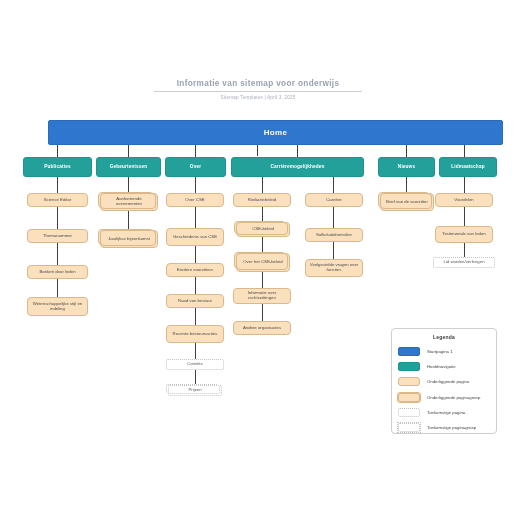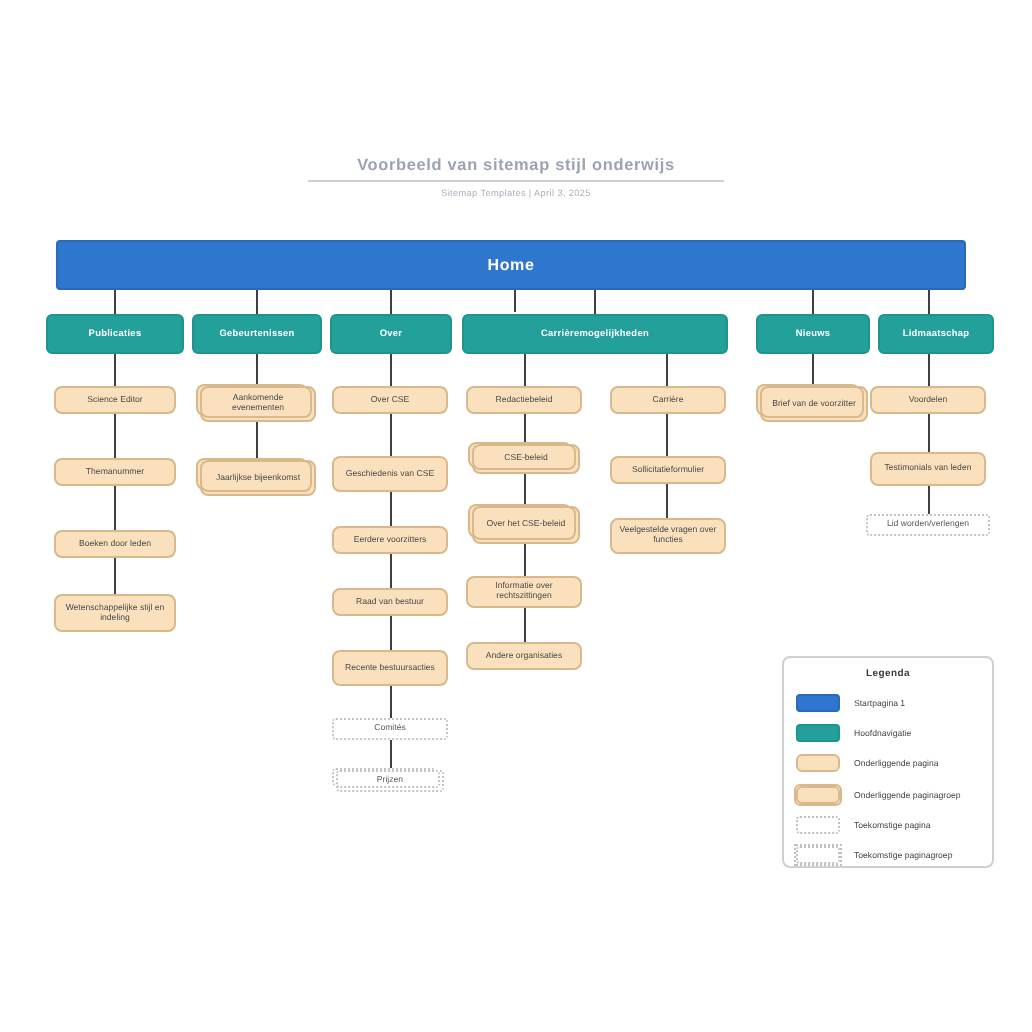--- a/index.html
+++ b/index.html
@@ -96,21 +96,21 @@
     background:#ffffff; border:1px dotted #c0c0c0; z-index:-1;
   }
   .lbl { font-size:4.3px; color:#454545; margin-left:7px; white-space:nowrap; }
 </style>
 </head>
 <body>
 
 <div id="canvas">
 
   <div class="title-block">
-    <div class="doc-title">Voorbeeld van sitemap stijl onderwijs</div>
+    <div class="doc-title">Informatie van sitemap voor onderwijs</div>
     <div class="title-rule"></div>
     <div class="doc-sub">Sitemap Templates  |  April 3, 2025</div>
   </div>
 
   <div class="edge v" style="left:257px; top:145px; height:11px;"></div>
 
   <div class="edge v" style="left:57px;  top:145px; height:12px;"></div>
   <div class="edge v" style="left:128px; top:145px; height:12px;"></div>
   <div class="edge v" style="left:195px; top:145px; height:12px;"></div>
   <div class="edge v" style="left:297px; top:145px; height:12px;"></div>
@@ -142,21 +142,21 @@
   <div class="edge v" style="left:333px; top:177px; height:16px;"></div>
   <div class="edge v" style="left:333px; top:207px; height:21px;"></div>
   <div class="edge v" style="left:333px; top:242px; height:17px;"></div>
 
   <div class="edge v" style="left:406px; top:177px; height:16px;"></div>
 
   <div class="edge v" style="left:464px; top:177px; height:16px;"></div>
   <div class="edge v" style="left:464px; top:207px; height:19px;"></div>
   <div class="edge v" style="left:464px; top:243px; height:14px;"></div>
 
-  <div class="node n-root" style="left:28px; top:120px; width:455px; height:25px;">
+  <div class="node n-root" style="left:48px; top:120px; width:455px; height:25px;">
     <span>Home</span>
   </div>
 
   <div class="node n-nav" style="left:23px; top:157px; width:69px; height:20px;">
     <span>Publicaties</span>
   </div>
   <div class="node n-nav" style="left:96px; top:157px; width:65px; height:20px;">
     <span>Gebeurtenissen</span>
   </div>
   <div class="node n-nav" style="left:165px; top:157px; width:61px; height:20px;">

